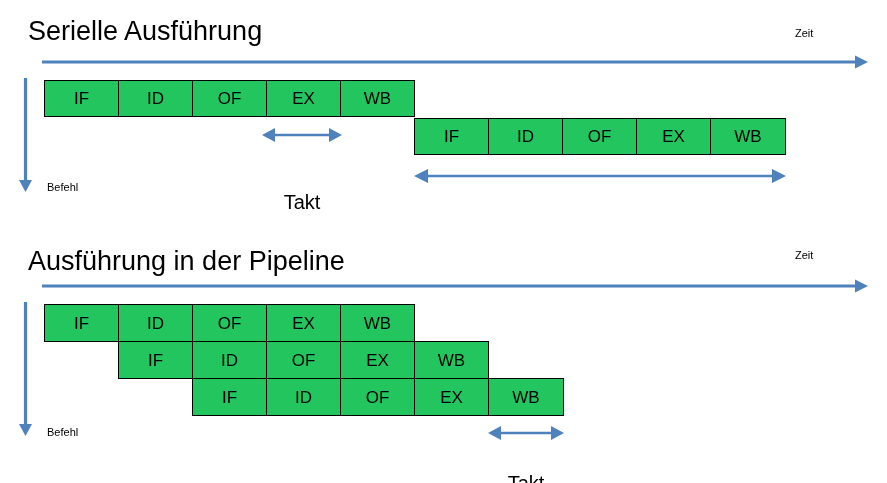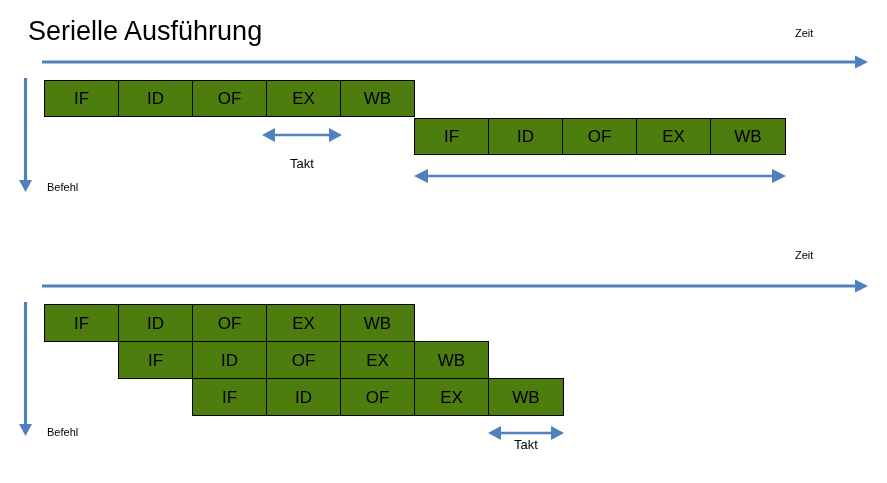--- a/index.html
+++ b/index.html
@@ -25,30 +25,31 @@
   }
   .axis-label {
     position: absolute;
     font-size: 11px;
     color: #000000;
     white-space: nowrap;
     line-height: 1;
   }
   .dim-label {
     position: absolute;
-    font-size: 13px;
+    font-size: 20px;
     color: #000000;
     white-space: nowrap;
     line-height: 1;
     text-align: center;
+    margin-top: 35px;
   }
   .stage-box {
     position: absolute;
     box-sizing: border-box;
-    background: #4d7c0f;
+    background: #22c55e;
     border: 1.5px solid #000000;
     font-size: 17px;
     color: #000000;
     display: flex;
     align-items: center;
     justify-content: center;
     line-height: 1;
   }
   svg.overlay {
     position: absolute;
@@ -91,20 +92,21 @@
   <div class="stage-box" style="left:340px; top:80px; width:75px; height:37px;">WB</div>
 
   <div class="stage-box" style="left:414px; top:118px; width:75px; height:37px;">IF</div>
   <div class="stage-box" style="left:488px; top:118px; width:75px; height:37px;">ID</div>
   <div class="stage-box" style="left:562px; top:118px; width:75px; height:37px;">OF</div>
   <div class="stage-box" style="left:636px; top:118px; width:75px; height:37px;">EX</div>
   <div class="stage-box" style="left:710px; top:118px; width:76px; height:37px;">WB</div>
 
   <div class="dim-label" style="left:263px; top:157px; width:78px;">Takt</div>
 
+  <div class="section-title" style="left:28px; top:248px;">Ausführung in der Pipeline</div>
 
   <div class="axis-label" style="left:795px; top:250px;">Zeit</div>
 
   <div class="axis-label" style="left:47px; top:427px;">Befehl</div>
 
   <div class="stage-box" style="left:44px;  top:304px; width:75px; height:38px;">IF</div>
   <div class="stage-box" style="left:118px; top:304px; width:75px; height:38px;">ID</div>
   <div class="stage-box" style="left:192px; top:304px; width:75px; height:38px;">OF</div>
   <div class="stage-box" style="left:266px; top:304px; width:75px; height:38px;">EX</div>
   <div class="stage-box" style="left:340px; top:304px; width:75px; height:38px;">WB</div>

